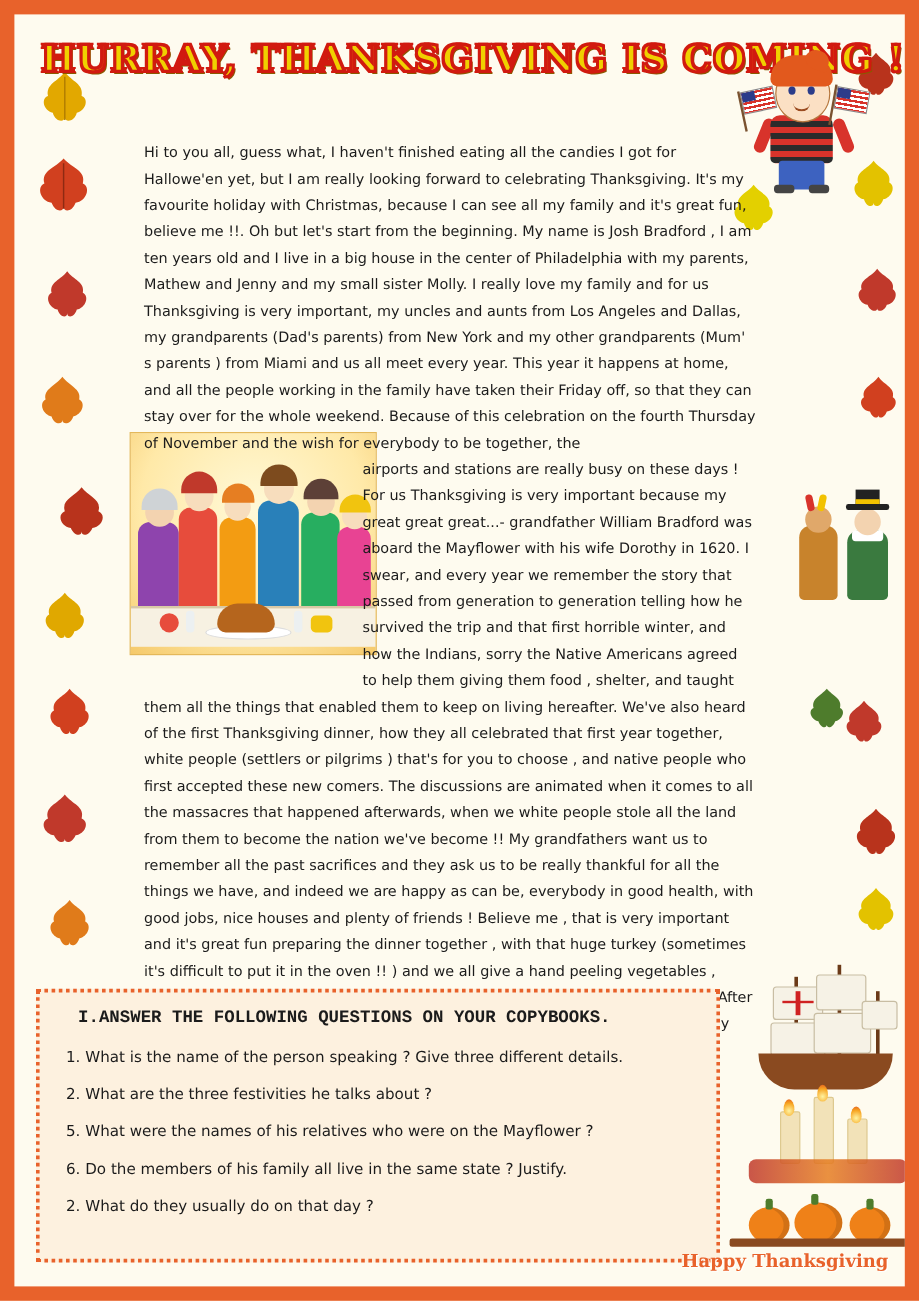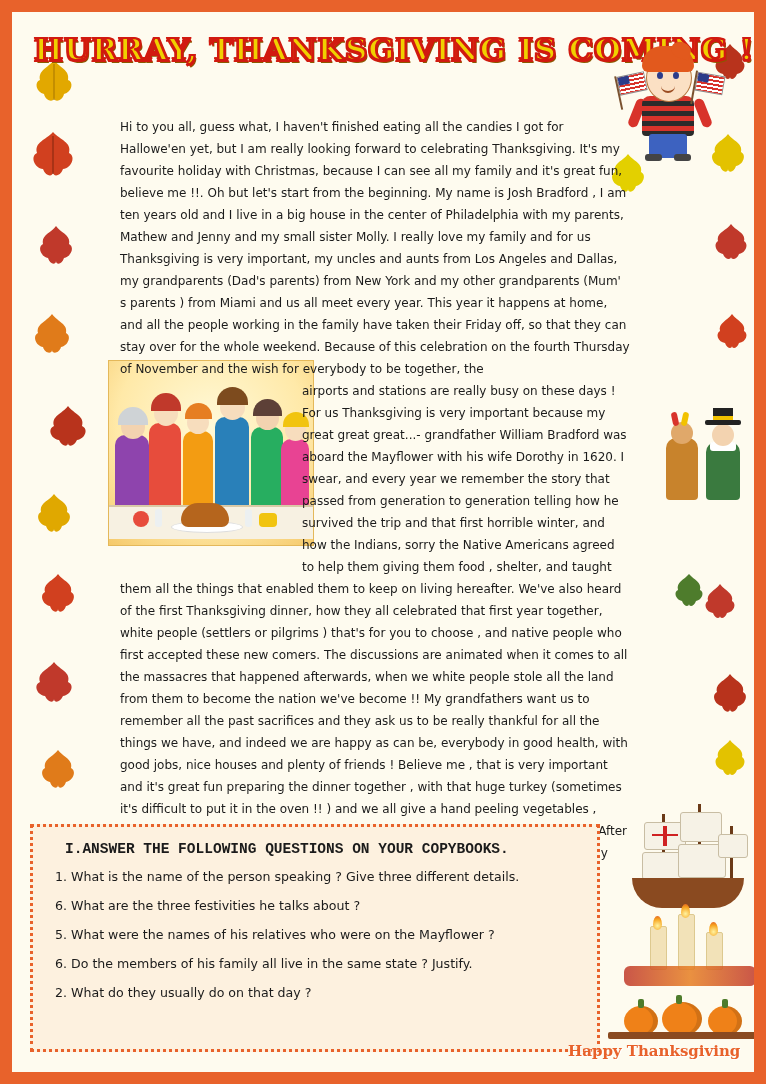--- a/index.html
+++ b/index.html
@@ -185,21 +185,21 @@
     padding: 10px 14px;
     box-sizing: border-box;
   }
   .qtitle {
     font-family: Liberation Mono, monospace;
     font-size: 14.5px; font-weight: bold; color: #1b1b1b;
     margin: 4px 0 12px 18px;
   }
   .qitem {
     font-family: "DejaVu Sans", sans-serif;
-    font-size: 12.6px; color: #1b1b1b; margin: 4px 0 14px 8px;
+    font-size: 12.6px; color: #1b1b1b; margin: 16px 0 14px 8px;
   }
   .footer-text {
     position: absolute; left: 556px; top: 1030px;
     font-family: "DejaVu Serif", serif;
     font-size: 15px; font-weight: bold; color: #e8622b;
     text-shadow: 1px 1px 0 #fff;
   }
 </style>
 </head>
 <body>
@@ -415,21 +415,21 @@
       </div>
     <div class="pumpkin" style="left:90px;">
         <div class="stem"></div>
       </div>
   </div>
   <div class="shelf"></div>
 
   <div class="qbox">
     <div class="qtitle">I.ANSWER THE FOLLOWING QUESTIONS ON YOUR COPYBOOKS.</div>
     <div class="qitem">1. What is the name of the person speaking ? Give three different details.</div>
-    <div class="qitem">6. What are the three festivities he talks about ?</div>
+    <div class="qitem">2. What are the three festivities he talks about ?</div>
     <div class="qitem">5. What were the names of his relatives who were on the Mayflower ?</div>
     <div class="qitem">6. Do the members of his family all live in the same state ? Justify.</div>
     <div class="qitem">2. What do they usually do on that day ?</div>
   </div>
 
   <div class="footer-text">Happy Thanksgiving</div>
 
 </div>
 
 </body></html>

